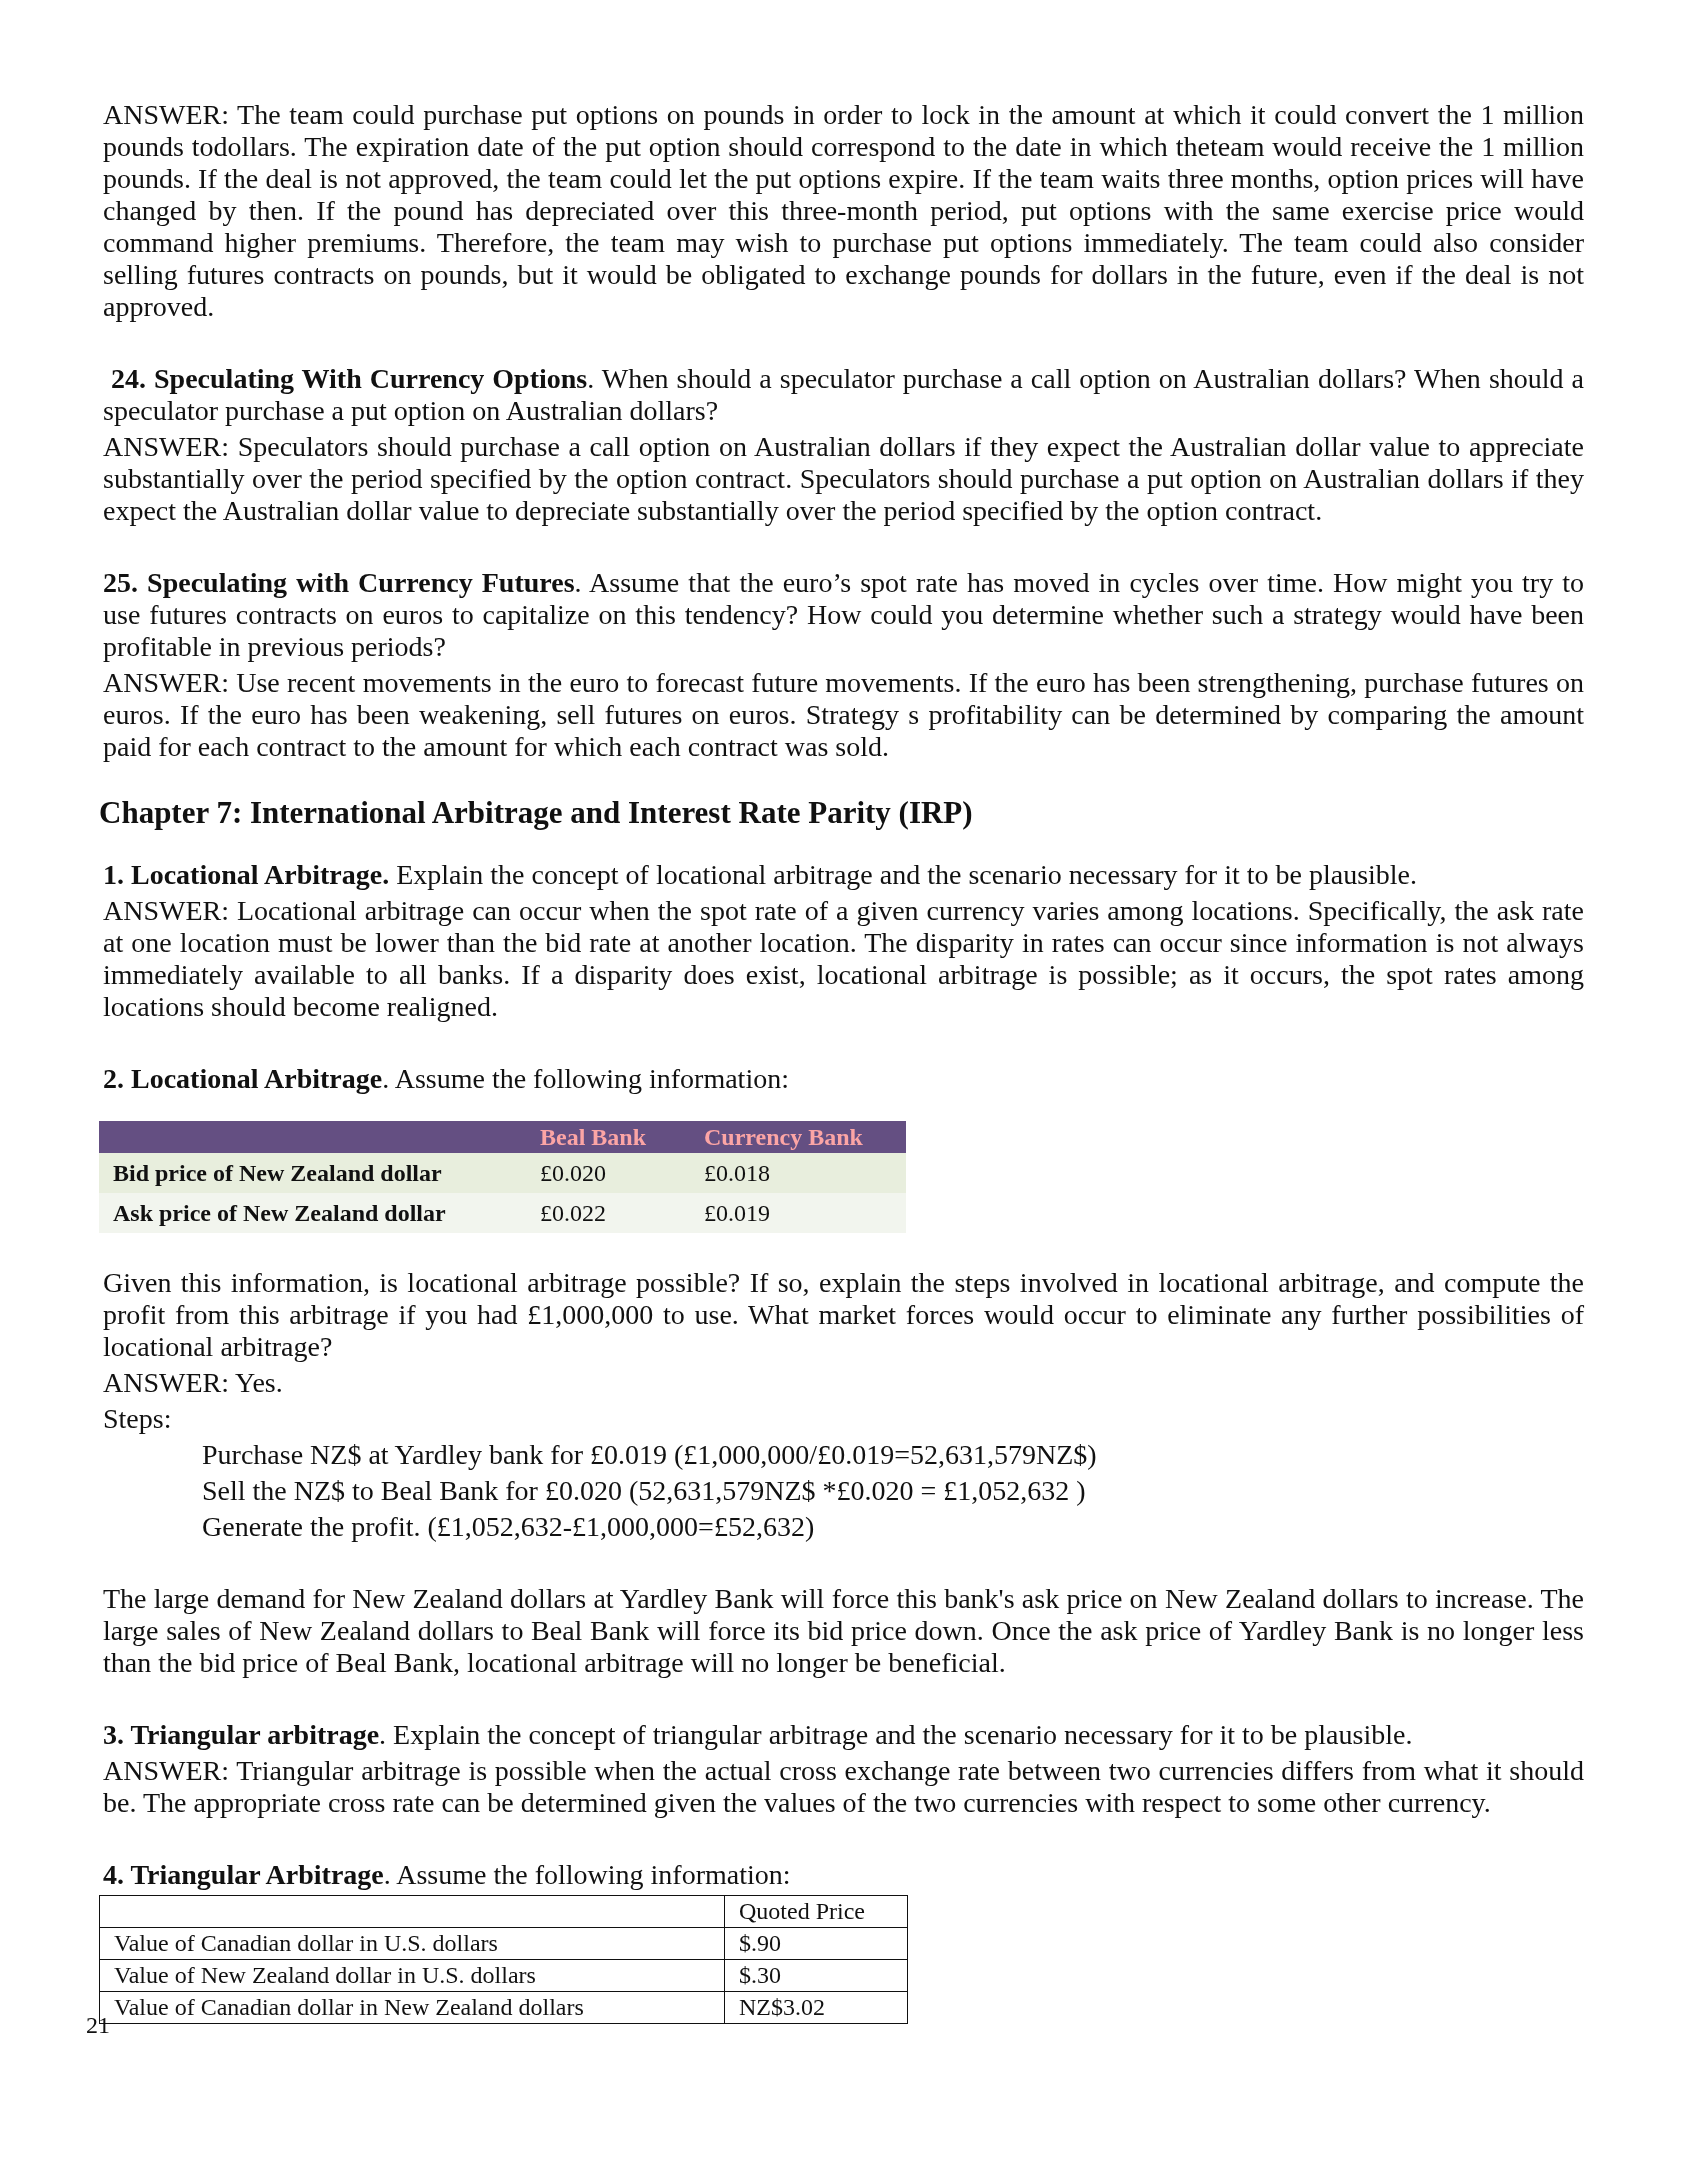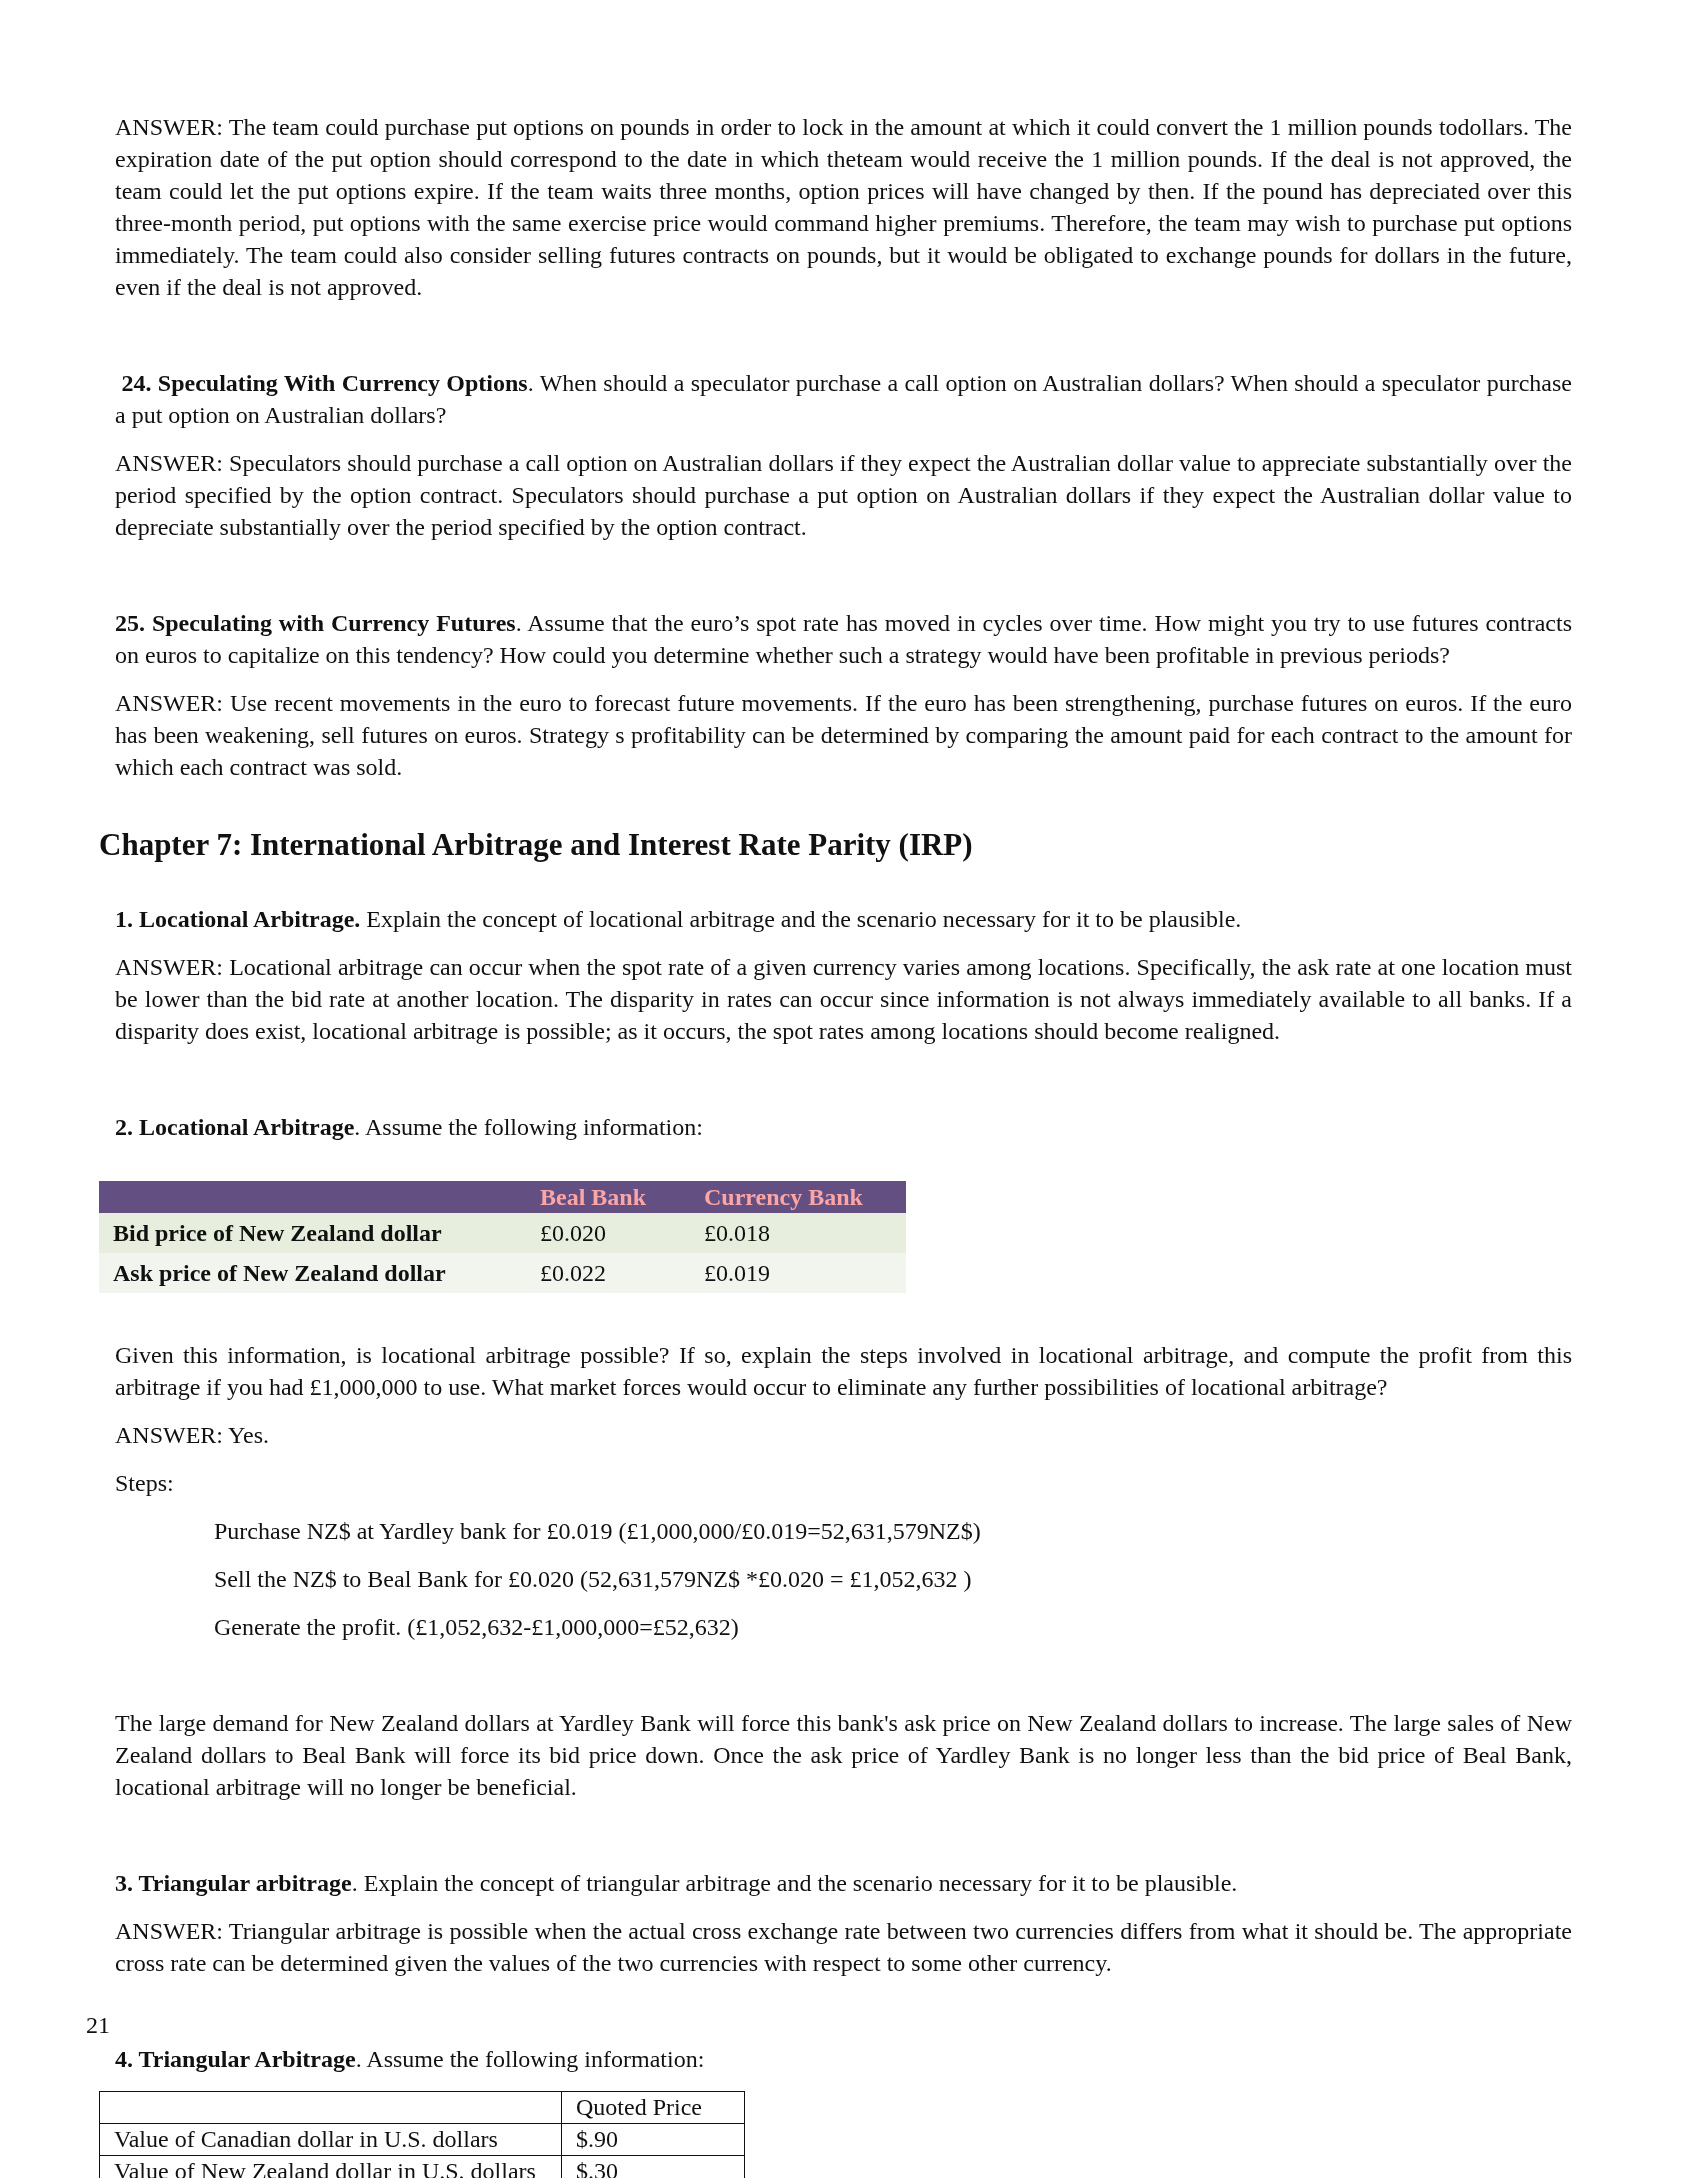--- a/index.html
+++ b/index.html
@@ -2,21 +2,21 @@
 <html><head>
 <meta charset="utf-8">
 <style>
   html, body { margin: 0; padding: 0; background: #ffffff; }
   body {
     width: 1683px; height: 2178px; position: relative; overflow: hidden;
     font-family: "Liberation Serif", "DejaVu Serif", serif;
     color: #111111;
   }
   .page { position: absolute; left: 99px; top: 95px; width: 1489px; }
-  p { margin: 16px; font-size: 24px; line-height: 32px; text-align: justify; }
+  p { margin: 4px; font-size: 28px; line-height: 32px; text-align: justify; }
   p.last { text-align-last: left; }
   .nojust { text-align: left; }
   b { font-weight: bold; }
   .gap { height: 32px; }
   h2 {
     margin: 0; font-size: 31px; font-weight: bold; line-height: 40px;
     position: relative; top: 0;
   }
   .steps { padding-left: 99px; }
   .steps p { text-align: left; }
@@ -31,21 +31,21 @@
   }
   table.bank td { height: 40px; line-height: 32px; padding: 0; }
   table.bank tr.r1 td { background: #e8eedd; }
   table.bank tr.r2 td { background: #f2f5ee; margin-top: 12px; }
   table.bank td.lbl { font-weight: bold; padding-left: 14px; width: 427px; }
   table.bank th.blank { width: 441px; }
   table.bank th.c1, table.bank td.c1 { width: 164px; padding-left: 0; }
   table.bank th.c2, table.bank td.c2 { padding-left: 0; }
 
   table.tri {
-    border-collapse: collapse; width: 646px; font-size: 24px;
+    border-collapse: collapse; width: 809px; font-size: 24px;
   }
   table.tri td {
     border: 1.5px solid #111; height: 31px; line-height: 31px; padding: 0 0 0 14px;
   }
   table.tri td.v { width: 168px; padding-left: 14px; }
 
   .page-number { position: absolute; left: 86px; top: 2012px; font-size: 24px; }
 </style>
 </head>
 <body>

